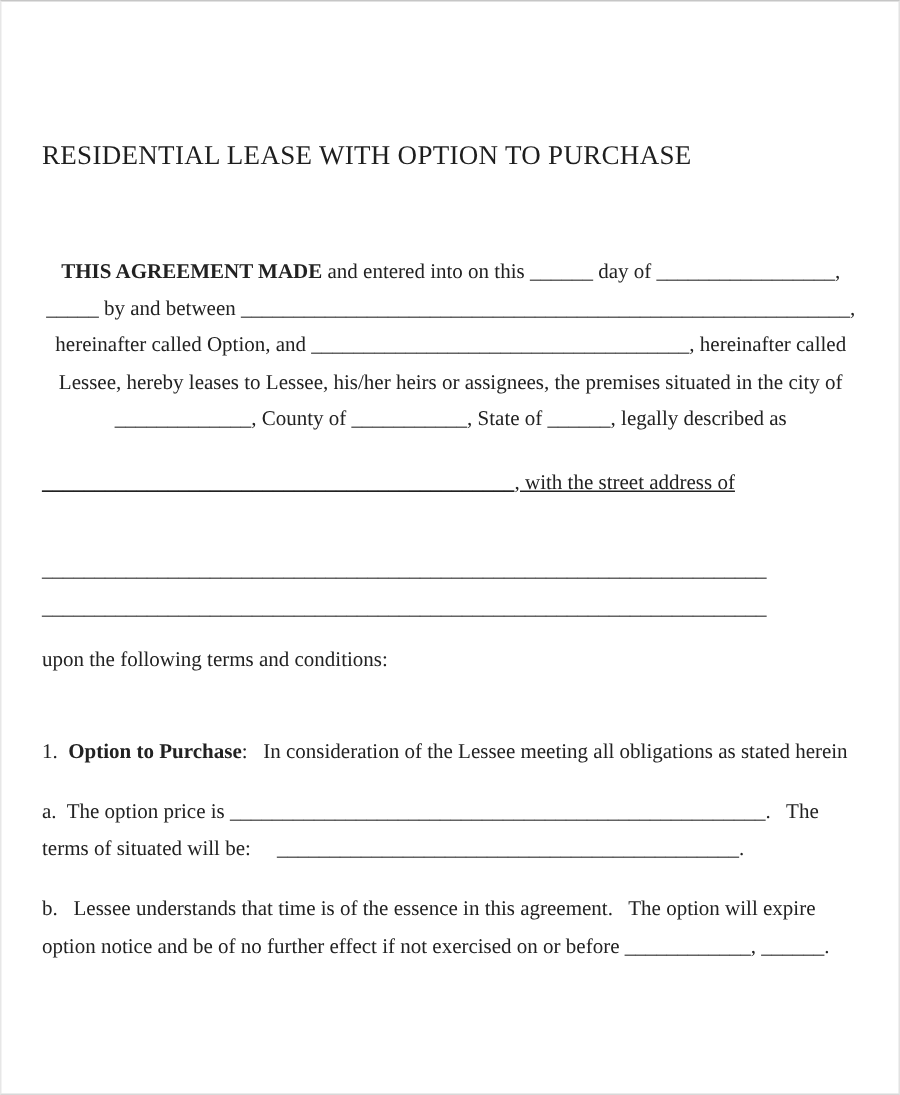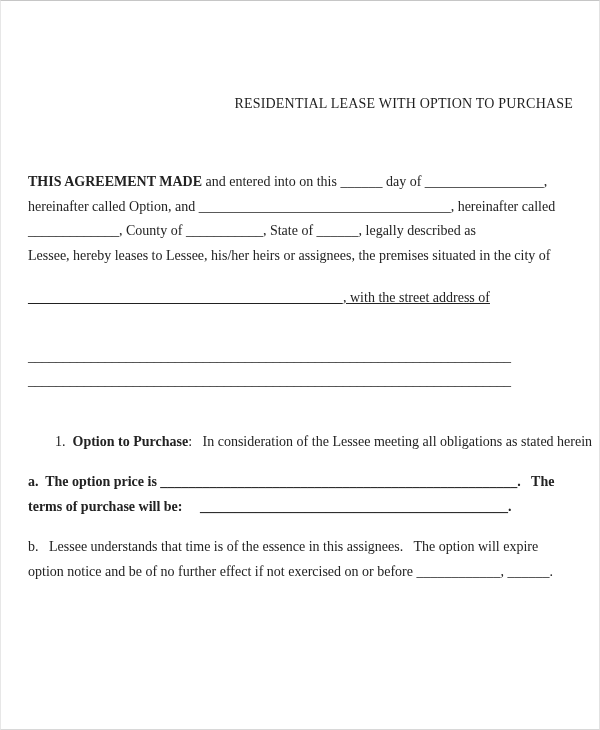--- a/index.html
+++ b/index.html
@@ -18,75 +18,79 @@
     border-right: 1px solid #e2e2e2;
     border-bottom: 1px solid #d8d8d8;
     padding: 0 26px 0 27px;
     overflow: hidden;
     font-family: "Liberation Serif", "DejaVu Serif", serif;
     color: #222222;
     font-size: 14px;
   }
   .title {
     margin: 93px 0 0 0;
-    font-size: 14px;
+    font-size: 18px;
     font-weight: 400;
     letter-spacing: 0.2px;
-    text-align: right;
+    text-align: left;
     line-height: 19px;
     color: #1e1e1e;
   }
   .para {
     line-height: 24.5px;
   }
   .line {
     white-space: pre;
   }
   .b {
     font-weight: 700;
   }
-  .intro        { margin-top: 57px; }
+  .intro        { margin-top: 57px; text-align: center; }
   .street-line  { margin-top: 18px; text-decoration: underline; }
   .rule-lines   { margin-top: 34px; }
   .upon-line    { margin-top: 11px; }
-  .section-1    { margin-top: 36px; margin-left: 27px; }
-  .section-a    { margin-top: 16px; font-weight: bold; }
+  .section-1    { margin-top: 36px; }
+  .section-a    { margin-top: 16px; }
   .section-b    { margin-top: 16px; }
 </style>
 </head>
 <body>
 
 <div class="page">
 
   <h1 class="title">RESIDENTIAL LEASE WITH OPTION TO PURCHASE</h1>
 
   <div class="para intro">
     <div class="line"><span class="b">THIS AGREEMENT MADE</span><span> and entered into on this ______ day of _________________,</span></div>
+    <div class="line">_____ by and between __________________________________________________________,</div>
     <div class="line">hereinafter called Option, and ____________________________________, hereinafter called</div>
+    <div class="line">Lessee, hereby leases to Lessee, his/her heirs or assignees, the premises situated in the city of</div>
     <div class="line">_____________, County of ___________, State of ______, legally described as</div>
-    <div class="line">Lessee, hereby leases to Lessee, his/her heirs or assignees, the premises situated in the city of</div>
   </div>
 
   <div class="para street-line">
     <div class="line">_____________________________________________, with the street address of</div>
   </div>
 
   <div class="para rule-lines">
     <div class="line">_____________________________________________________________________</div>
     <div class="line">_____________________________________________________________________</div>
   </div>
 
+  <div class="para upon-line">
+    <div class="line">upon the following terms and conditions:</div>
+  </div>
 
   <div class="para section-1">
     <div class="line"><span>1.  </span><span class="b">Option to Purchase</span><span>:   In consideration of the Lessee meeting all obligations as stated herein</span></div>
   </div>
 
   <div class="para section-a">
     <div class="line">a.  The option price is ___________________________________________________.   The</div>
-    <div class="line">terms of purchase will be:     ____________________________________________.</div>
+    <div class="line">terms of situated will be:     ____________________________________________.</div>
   </div>
 
   <div class="para section-b">
-    <div class="line">b.   Lessee understands that time is of the essence in this assignees.   The option will expire</div>
+    <div class="line">b.   Lessee understands that time is of the essence in this agreement.   The option will expire</div>
     <div class="line">option notice and be of no further effect if not exercised on or before ____________, ______.</div>
   </div>
 
 </div>
 
 </body></html>

